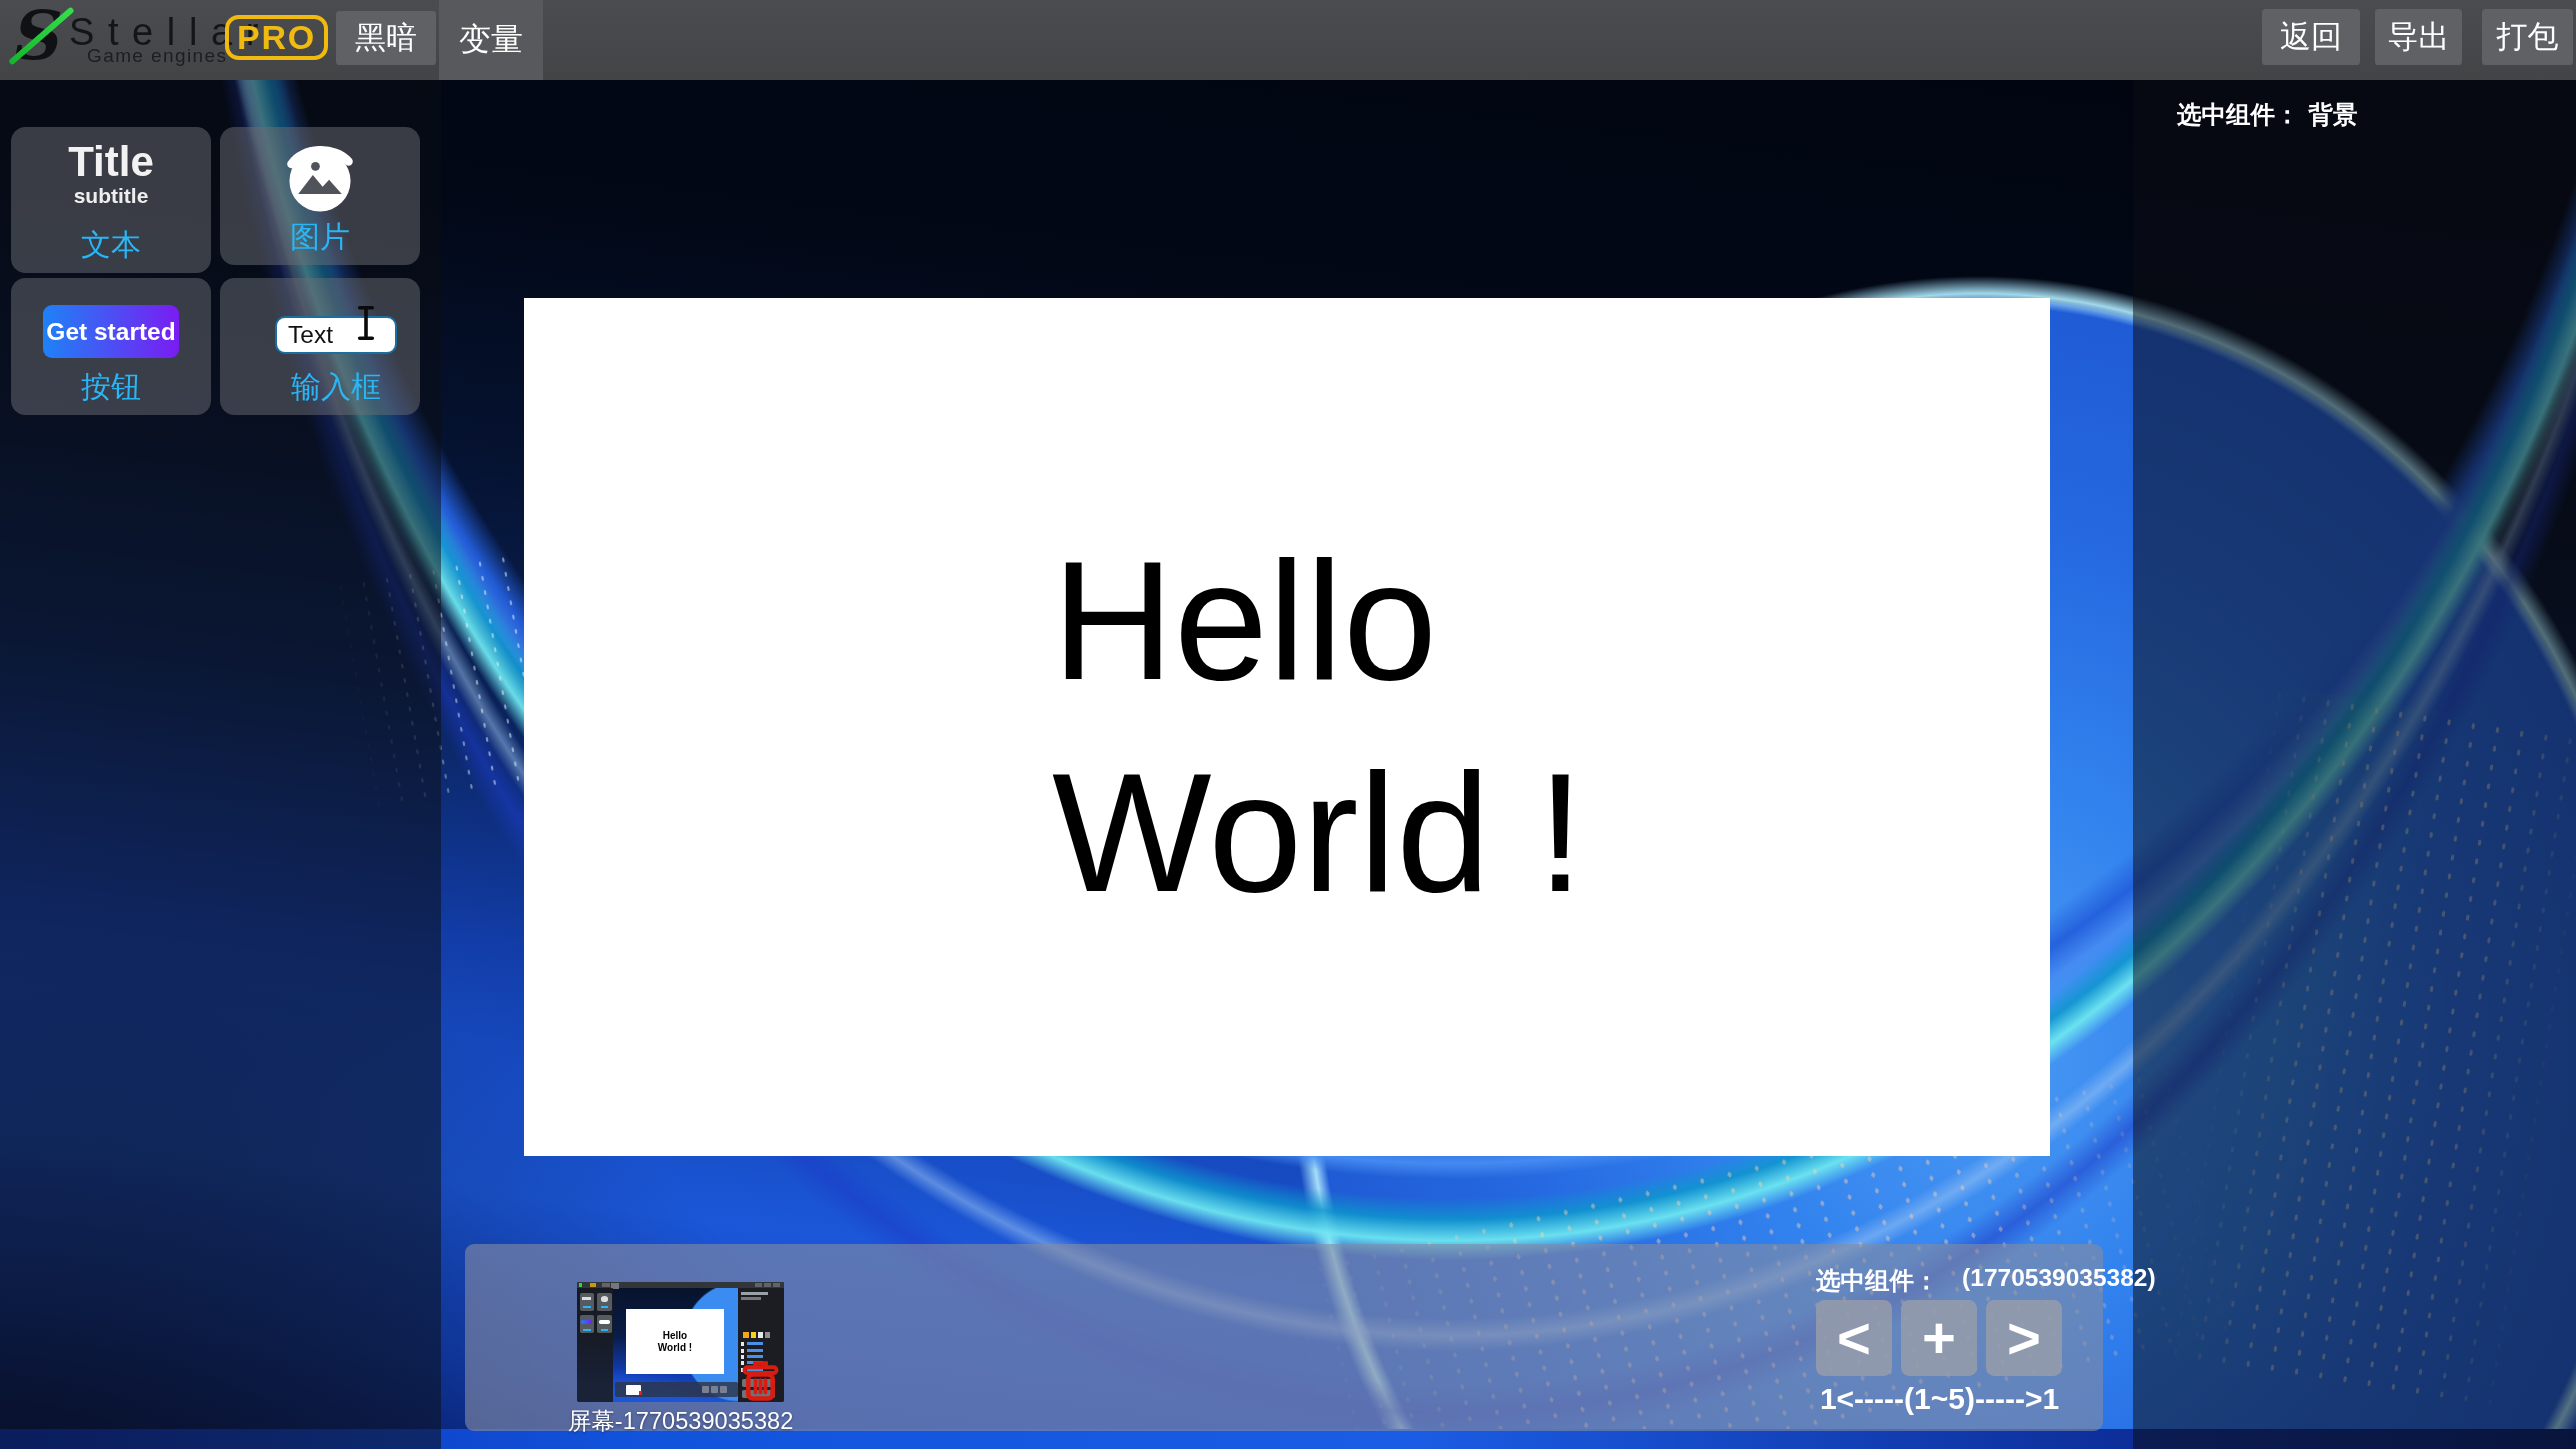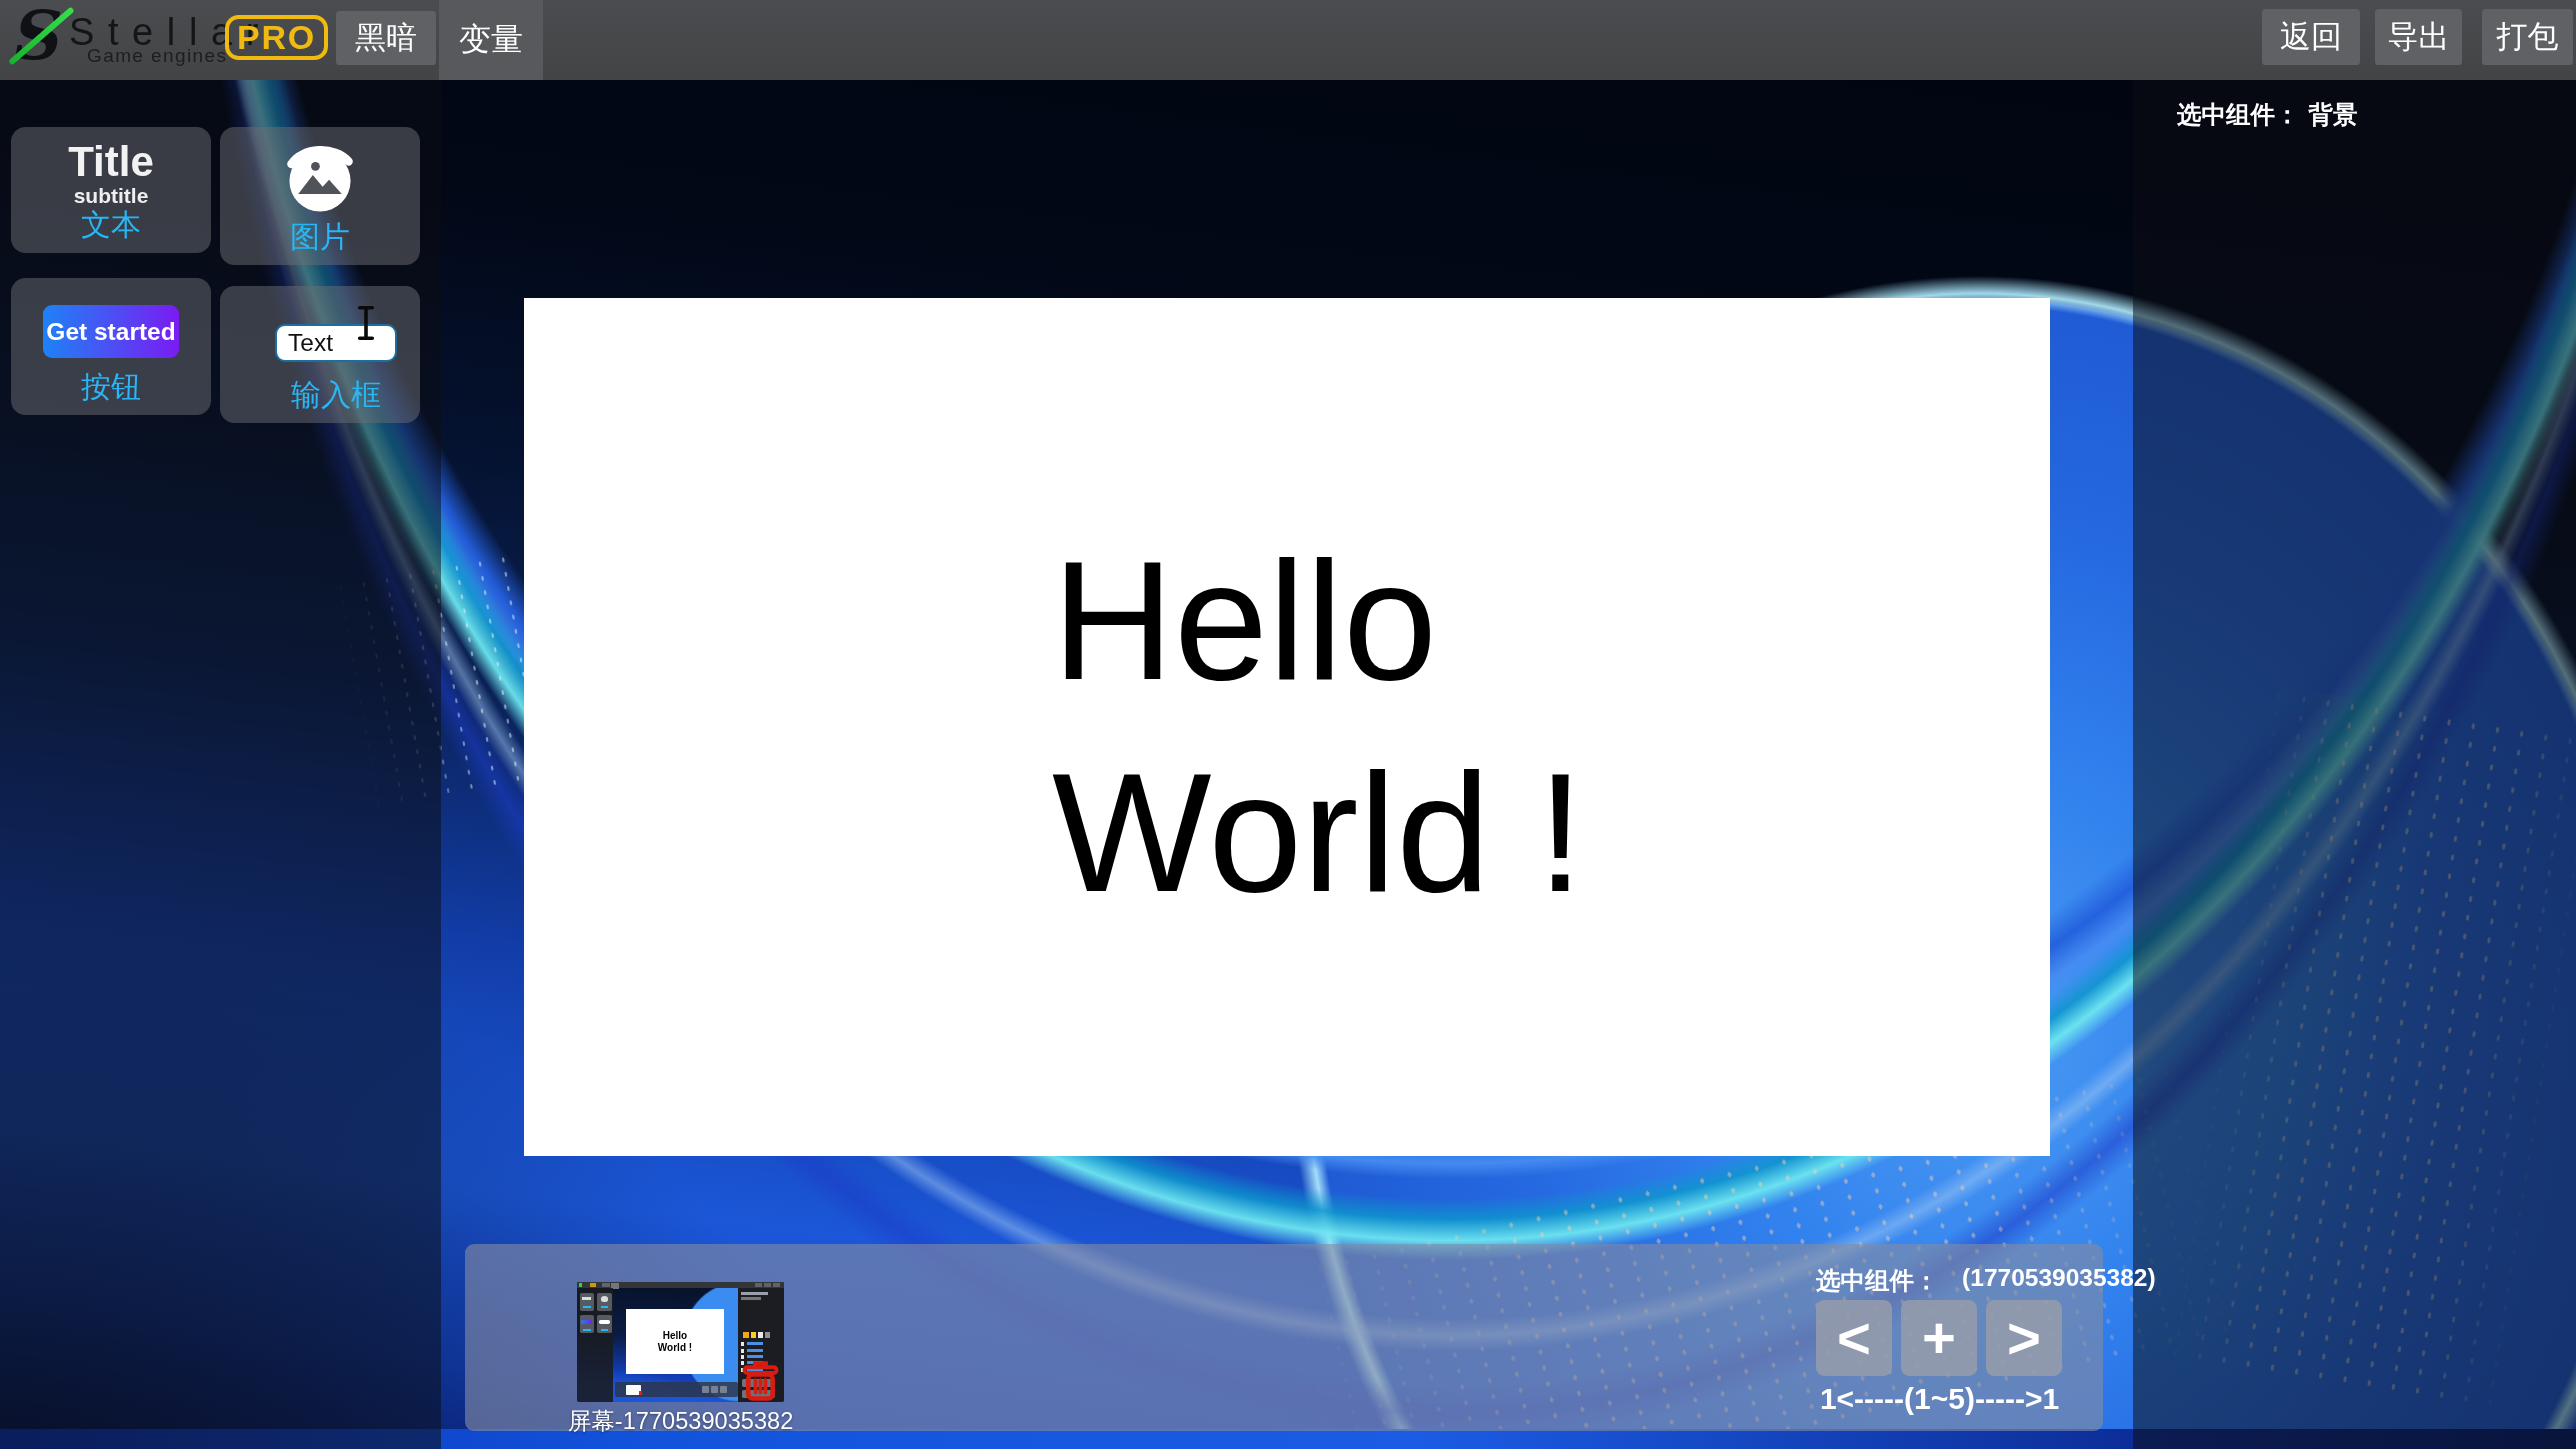--- a/index.html
+++ b/index.html
@@ -71,24 +71,24 @@
   .tab-variables { position:absolute; left:439px; top:0; width:104px; height:80px;
     background:#58595c; color:#fff; font-size:32px; display:flex; align-items:center; justify-content:center; }
   .btn-back { left:2262px; width:98px; top:9px; height:56px; }
   .btn-export { left:2375px; width:87px; top:9px; height:56px; }
   .btn-package { left:2482px; width:91px; top:9px; height:56px; }
 
   
   .palette-card { position:absolute; width:200px; border-radius:14.5px;
     background:rgba(108,110,116,.5); display:flex; flex-direction:column; align-items:center;
     z-index:10; }
-  .card-1 { left:11px;  top:127px; height:126px; }
+  .card-1 { left:11px;  top:127px; height:146px; }
   .card-2 { left:220px; top:127px; height:138px; }
   .card-3 { left:11px;  top:278px; height:137px; }
-  .card-4 { left:220px; top:286px; height:137px;padding-left:32px; }
+  .card-4 { left:220px; top:278px; height:137px;padding-left:32px; }
   .card-label { position:absolute; bottom:7.3px; width:100%; text-align:center;
     color:#2ab5f5; font-size:30px; }
   .prev-title { margin-top:12.7px; color:#f2f2f2; font-size:42px; font-weight:700; line-height:44px; }
   .prev-subtitle { color:#eee; font-size:21px; font-weight:700; line-height:23.6px; }
   .image-icon { margin-top:12.7px; }
   .prev-button { margin-top:27px; width:136px; height:53px; border-radius:9px;
     background:linear-gradient(90deg,#1e82f6,#7a1cf2); color:#fff; font-size:24.5px; font-weight:700;
     display:flex; align-items:center; justify-content:center; }
   .prev-input { margin-top:38px; width:122px; height:38px; border-radius:10px; background:#fff;
     border:2.7px solid #1b6fa0; color:#111; font-size:24.5px; line-height:33px; padding-left:11px; }

